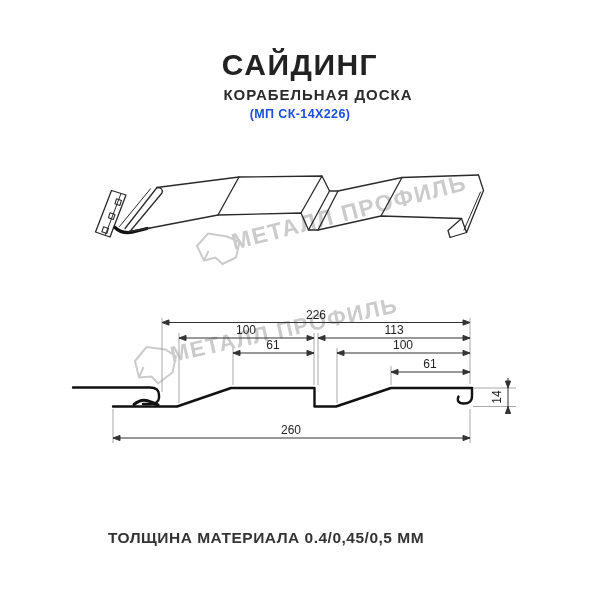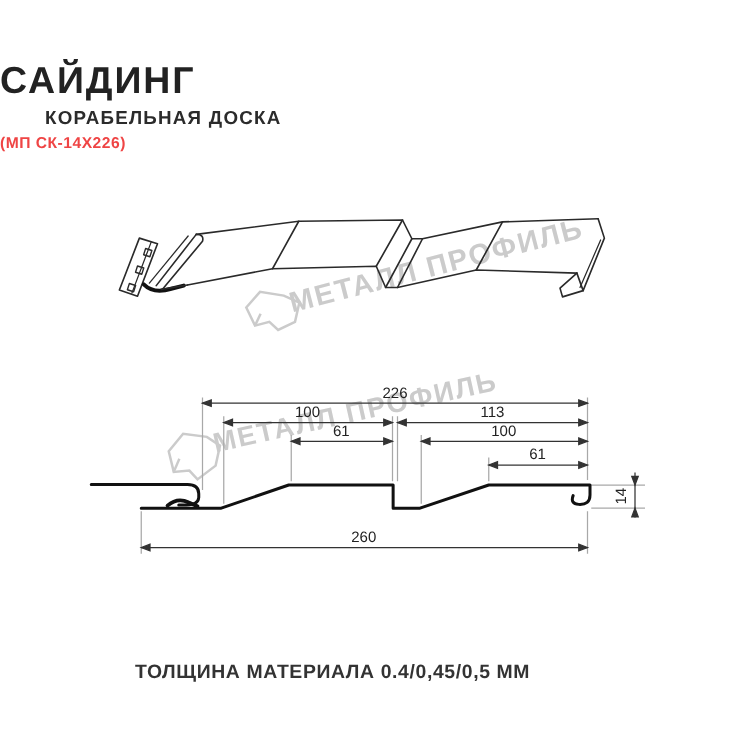--- a/index.html
+++ b/index.html
@@ -1,23 +1,23 @@
 <!DOCTYPE html>
 <html><head>
 <meta charset="utf-8">
 <style>
   html,body{margin:0;padding:0;background:#fff;}
   body{width:600px;height:600px;overflow:hidden;
        font-family:"Liberation Sans", sans-serif;}
   .stage{position:relative;width:600px;height:600px;background:#fff;}
 
-  .title-block{position:absolute;top:50px;left:0;width:600px;text-align:left;}
+  .title-block{position:absolute;top:50px;left:0;width:600px;text-align:center;}
   .title{font-size:30px;font-weight:800;letter-spacing:1.5px;color:#222;line-height:1;}
   .subtitle{margin-top:7px;font-size:15px;font-weight:700;letter-spacing:1px;color:#2b2b2b;line-height:1;padding-left:36px;}
-  .code{margin-top:6px;font-size:12.5px;font-weight:600;letter-spacing:.4px;color:#ef4444;line-height:1;}
+  .code{margin-top:6px;font-size:12.5px;font-weight:600;letter-spacing:.4px;color:#1d4ed8;line-height:1;}
 
   .footer-note{position:absolute;top:529px;left:0;width:532px;text-align:center;
        font-size:15.5px;font-weight:700;letter-spacing:.5px;color:#333;}
 
   svg{position:absolute;top:0;left:0;}
   .wm-text{font-size:23px;font-weight:700;letter-spacing:1.5px;}
   .dim-label{font-size:12px;fill:#222;}
 </style>
 </head>
 <body>

